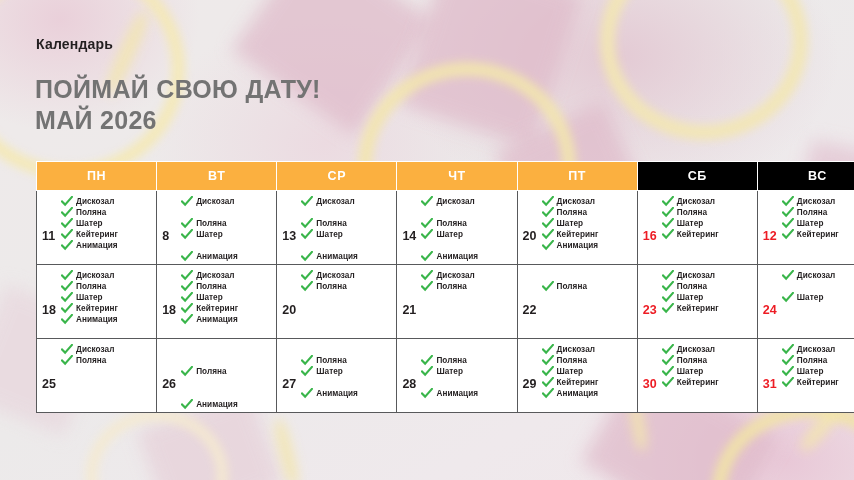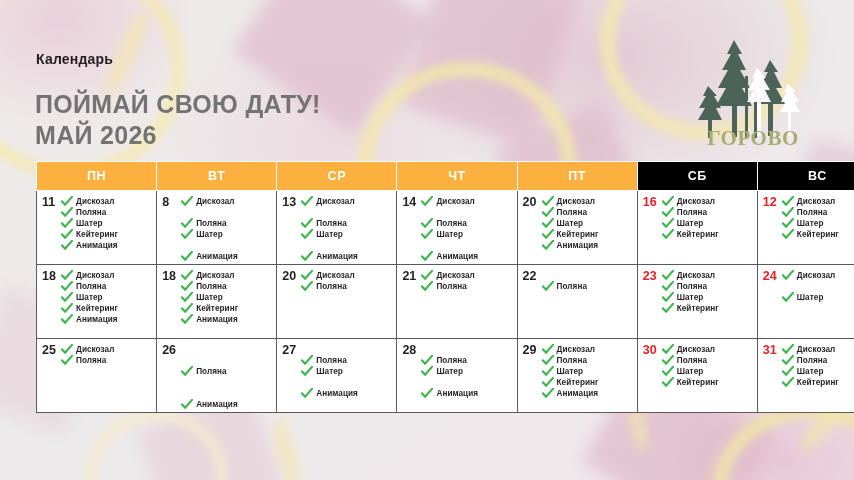--- a/index.html
+++ b/index.html
@@ -62,21 +62,21 @@
     filter: blur(6px);
     opacity: .85;
     border-radius: 40%;
   }
   .s1 { left: 120px; top: 8px;  width: 14px; height: 90px; transform: rotate(24deg); }
   .s2 { left: 280px; top: 418px; width: 13px; height: 70px; transform: rotate(-14deg); }
   .s3 { left: 818px; top: 388px; width: 14px; height: 70px; transform: rotate(40deg); }
   .s4 { left: 632px; top: 396px; width: 12px; height: 55px; transform: rotate(-10deg); }
 
   
-  .header { position: absolute; left: 0; top: 15px; width: 722px; height: 155px; }
+  .header { position: absolute; left: 0; top: 0; width: 722px; height: 155px; }
   .kicker {
     position: absolute;
     left: 36px; top: 36px;
     font-size: 14px;
     font-weight: bold;
     color: #231f20;
     letter-spacing: .2px;
   }
   .headline {
     position: absolute;
@@ -131,20 +131,21 @@
     align-items: flex-start;
   }
   .daynum {
     font-size: 12.5px;
     font-weight: bold;
     color: #231f20;
     line-height: 11px;
     width: 17px;
     flex: 0 0 17px;
     padding-top: 1px;
+    margin-top: 34px;
   }
   .daynum.red { color: #ed1c24; }
   .items {
     flex: 1 1 auto;
     padding-left: 2px;
   }
   .item {
     display: flex;
     align-items: center;
     height: 11px;
@@ -190,40 +191,20 @@
     <div class="squig s3"></div>
     <div class="squig s4"></div>
   </div>
 
   <div class="header">
     <div class="kicker">Календарь</div>
     <div class="headline">ПОЙМАЙ СВОЮ ДАТУ!
 МАЙ 2026</div>
   </div>
 
-  <div class="logo">
-    <svg viewBox="0 0 130 120" xmlns="http://www.w3.org/2000/svg" aria-hidden="true">
-      <g fill="#4b6358">
-
-        <path d="M46 8 L39 22 L43 22 L34 38 L40 38 L30 56 L38 56 L28 74 L44 74 L44 105 L49 105 L49 74 L64 74 L54 56 L62 56 L52 38 L58 38 L50 22 L54 22 Z"></path>
-
-        <path d="M82 28 L76 40 L80 40 L71 56 L77 56 L68 72 L80 72 L80 104 L85 104 L85 72 L97 72 L88 56 L94 56 L86 40 L90 40 Z"></path>
-
-        <path d="M20 54 L15 64 L18 64 L11 76 L17 76 L10 88 L20 88 L20 106 L24 106 L24 88 L34 88 L28 76 L33 76 L26 64 L29 64 Z"></path>
-
-        <rect x="57" y="44" width="3" height="62"></rect>
-        <rect x="66" y="54" width="3" height="52"></rect>
-      </g>
-      <g fill="#ffffff">
-        <path d="M100 52 L96 60 L99 60 L93 70 L98 70 L92 80 L100 80 L100 104 L103 104 L103 80 L112 80 L106 70 L111 70 L105 60 L108 60 Z"></path>
-        <path d="M69 36 L64 46 L67 46 L60 58 L66 58 L59 70 L69 70 L69 104 L73 104 L73 70 L83 70 L77 58 L82 58 L75 46 L78 46 Z" opacity="0.95"></path>
-      </g>
-      <text x="65" y="113" text-anchor="middle" font-family="'Liberation Serif', serif" font-size="21" font-weight="bold" letter-spacing="0.5" fill="#a8ab72">ГОРОВО</text>
-    </svg>
-  </div>
 
   <table class="calendar">
     <thead>
       <tr id="hdr-row">
           <th>ПН</th>
           <th>ВТ</th>
           <th>СР</th>
           <th>ЧТ</th>
           <th>ПТ</th>
           <th class="weekend">СБ</th>

